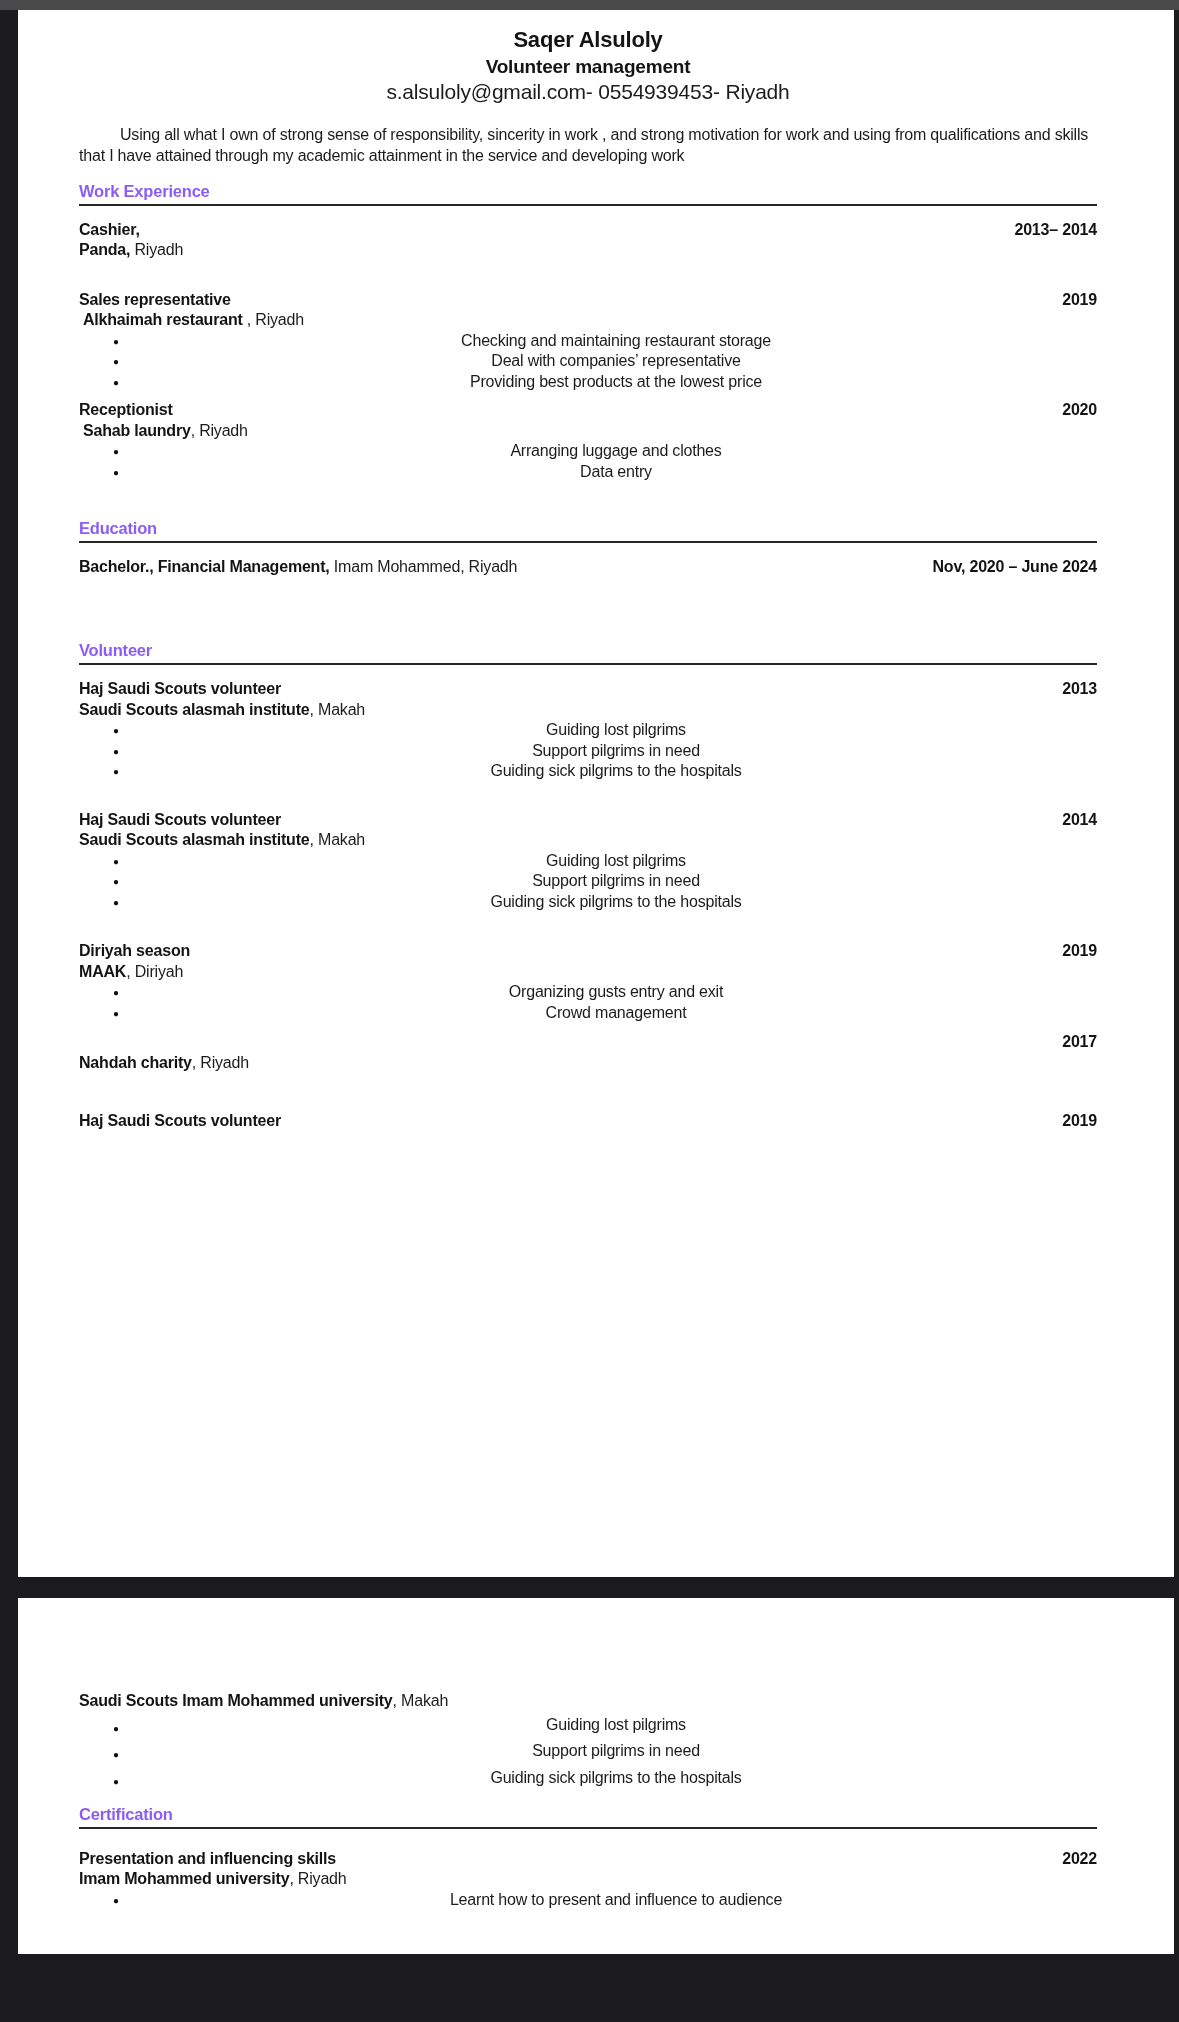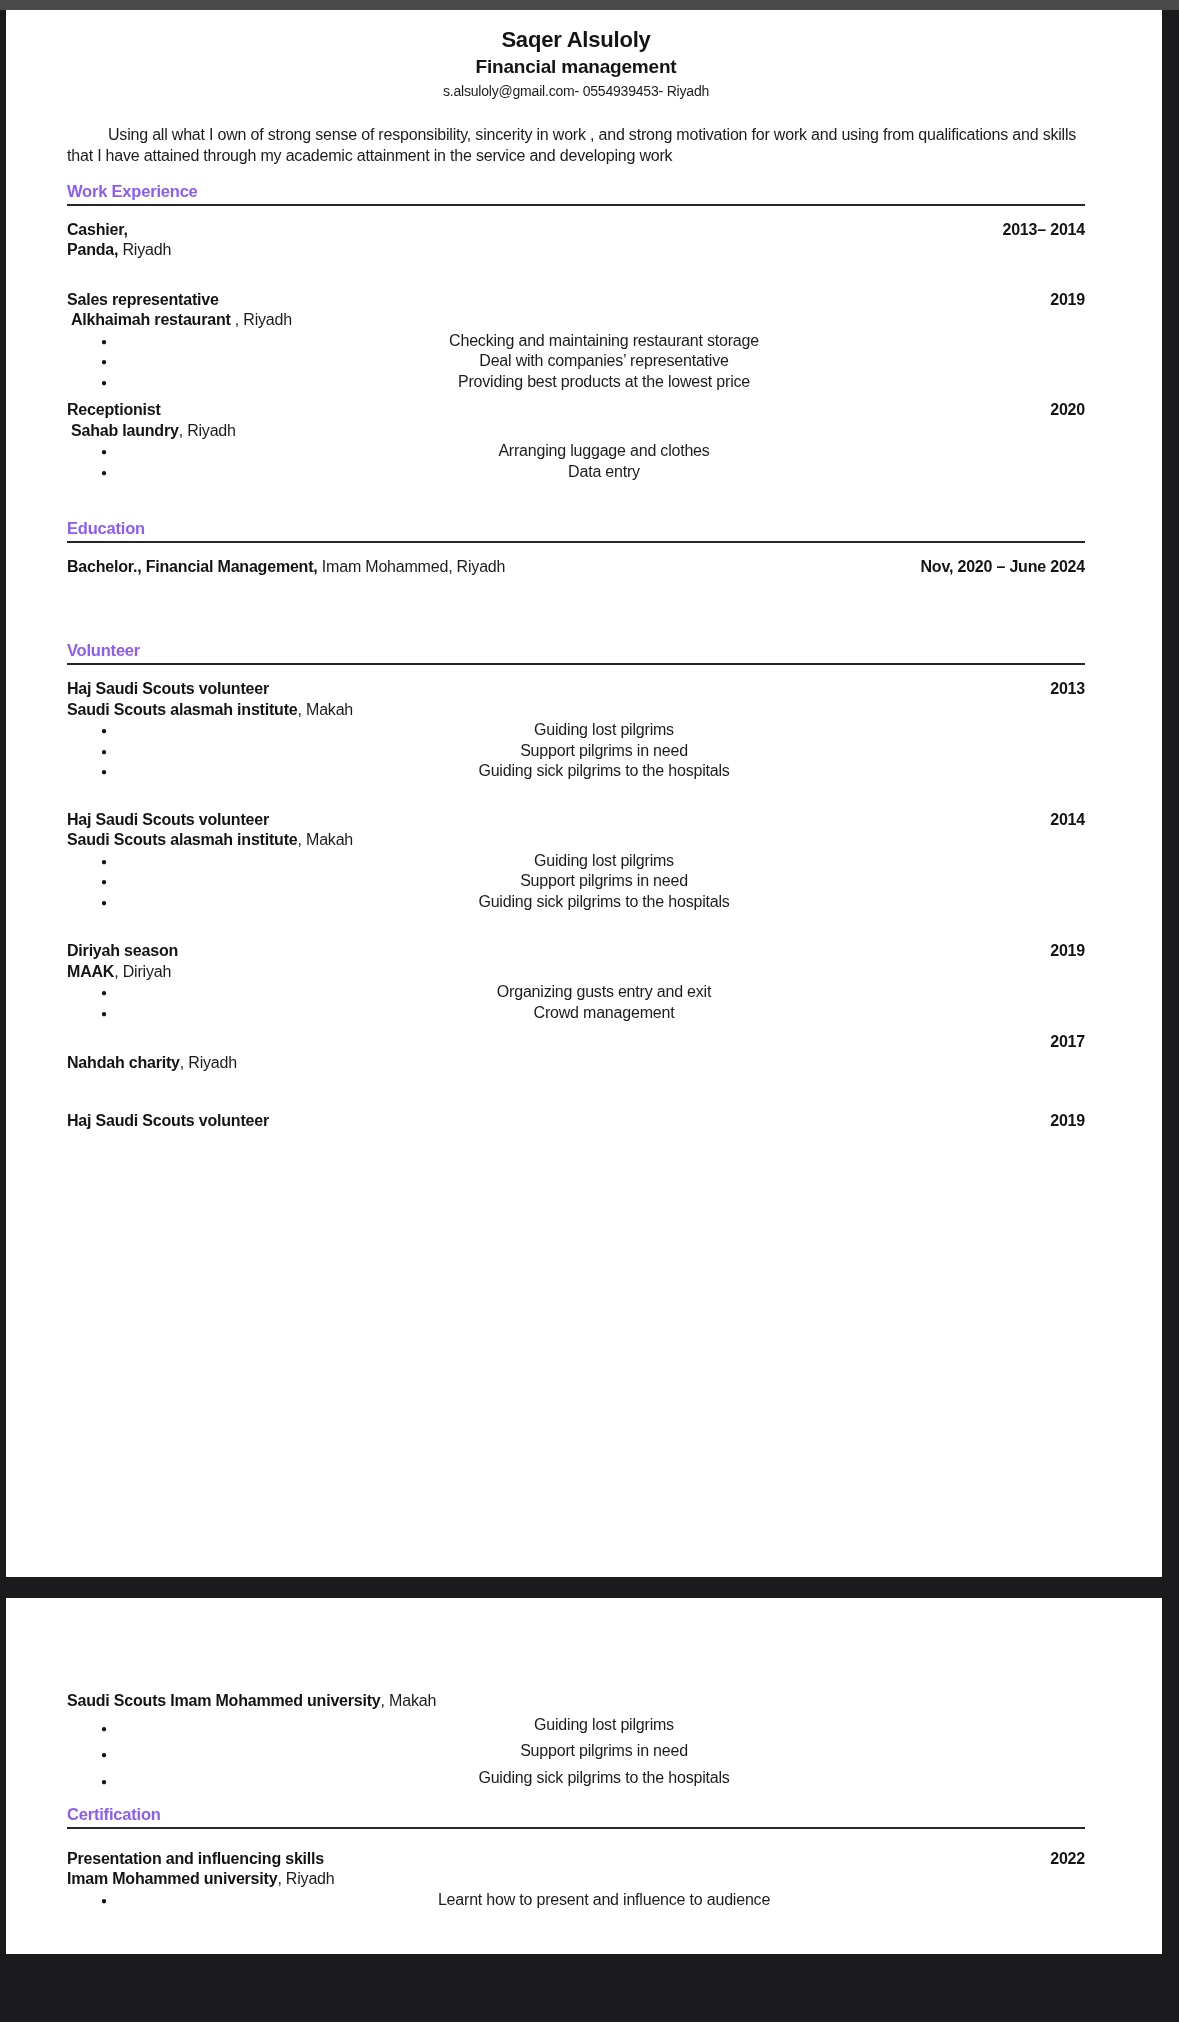--- a/index.html
+++ b/index.html
@@ -12,34 +12,34 @@
     color: #1c1c1c;
     font-size: 16px;
     letter-spacing: -0.2px;
   }
   .top-band {
     position: absolute; left: 0; top: 0;
     width: 1179px; height: 10px;
     background: #4a4a4a;
   }
   .page {
-    position: absolute; left: 6px;
+    position: absolute; left: 18px;
     width: 1156px;
     background: #ffffff;
     box-sizing: border-box;
     padding-left: 61px; padding-right: 77px;
     overflow: hidden;
   }
   .page1 { top: 10px; height: 1567px; }
   .page2 { top: 1598px; height: 356px; padding-top: 93px; }
 
   .doc-header { text-align: center; padding-top: 16px; }
   .person-name  { font-size: 22px; font-weight: bold; line-height: 27px; color: #141414; }
   .person-title { font-size: 19px; font-weight: bold; line-height: 24px; margin-top: 2px; color: #141414; }
-  .contact-line { font-size: 14px; line-height: 19px; margin-top: 3px; }
+  .contact-line { font-size: 21px; line-height: 19px; margin-top: 3px; }
 
   .summary { margin: 24px 0 0 0; line-height: 20.5px; text-indent: 41px; }
 
   .sec {
     font-size: 16.5px; font-weight: bold; color: #8b5cf6;
     padding-bottom: 3px; border-bottom: 2px solid #262626;
   }
   .sec-work { margin-top: 16px; }
   .sec-edu  { margin-top: 37px; }
   .sec-vol  { margin-top: 64px; }
@@ -71,21 +71,21 @@
 </style>
 </head>
 <body>
 
 <div class="top-band"></div>
 
 <div class="page page1">
 
   <div class="doc-header">
     <div class="person-name">Saqer Alsuloly</div>
-    <div class="person-title">Financial management</div>
+    <div class="person-title">Volunteer management</div>
     <div class="contact-line">s.alsuloly@gmail.com- 0554939453- Riyadh</div>
   </div>
 
   <p class="summary">Using all what I own of strong sense of responsibility, sincerity in work , and strong motivation for work and using from qualifications and skills that I have attained through my academic attainment in the service and developing work</p>
 
   <h2 class="sec sec-work">Work Experience</h2>
 
   <div class="mt13">
     <div class="erow">
       <span class="b">Cashier,</span>

